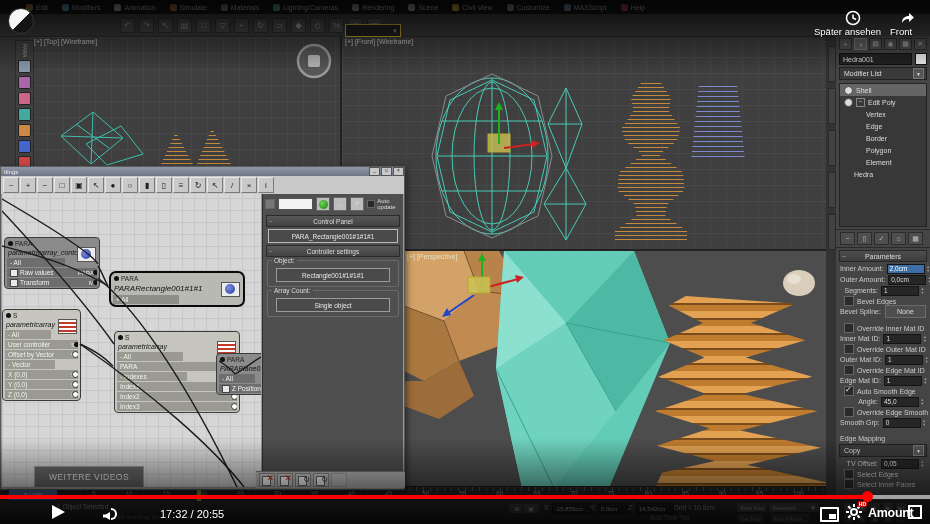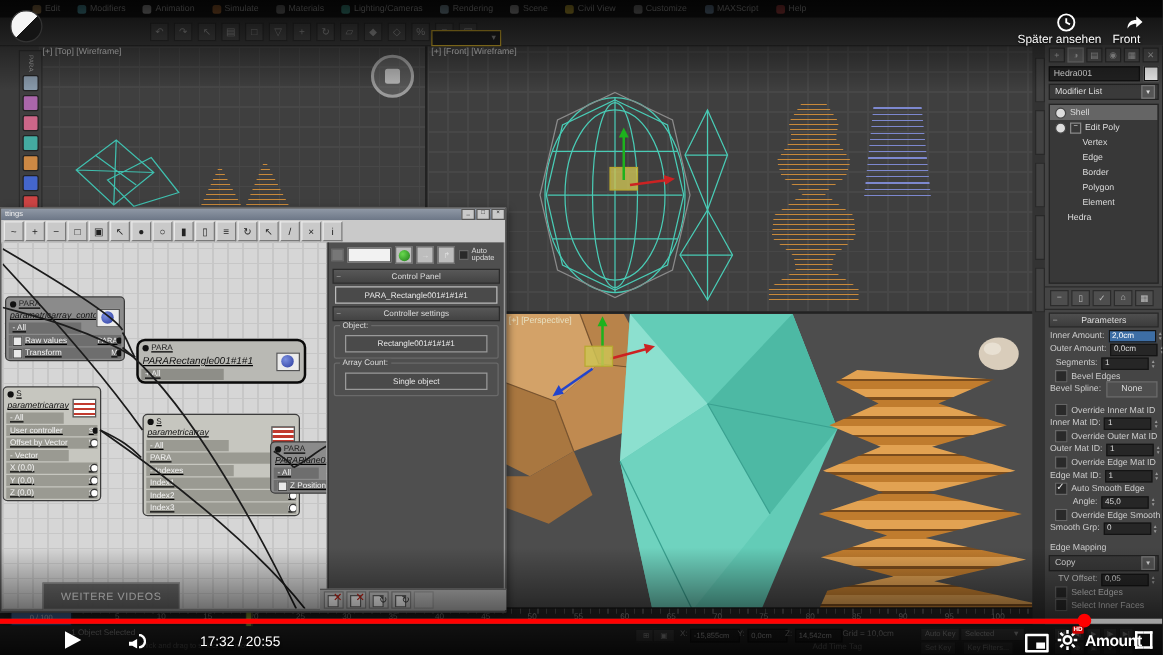--- a/index.html
+++ b/index.html
@@ -100,21 +100,21 @@
           color:#f0f0f0;font-size:6px;padding-left:3px;}
   .wbtn{width:9px;height:7px;background:#c9c9c9;border:1px solid #555;font-size:5px;line-height:5px;
         text-align:center;color:#222;margin-left:1px;}
   #ntools{height:18px;background:#c9c9c9;border-bottom:1px solid #8a8a8a;display:flex;align-items:center;
           gap:1px;padding-left:2px;}
   .tbi{width:14px;height:14px;background:#c9c9c9;border:1px solid;border-color:#e8e8e8 #7a7a7a #7a7a7a #e8e8e8;
        color:#222;font-size:8px;display:flex;align-items:center;justify-content:center;}
   #ncanvas{position:absolute;left:1px;top:27px;width:259px;height:293px;background:#d6d6d6;overflow:hidden;
            background-image:repeating-linear-gradient(0deg,#c7c7c7 0 1px,transparent 1px 12px),
                             repeating-linear-gradient(90deg,#c7c7c7 0 1px,transparent 1px 12px);}
-  .node{position:absolute;border:1px solid #3c3c3c;border-radius:4px;font-size:6.5px;text-decoration:underline;}
+  .node{position:absolute;border:1px solid #3c3c3c;border-radius:4px;font-size:6.5px;}
   .node .ti{font-style:italic;font-size:7px;color:#111;padding:1px 3px;white-space:nowrap;overflow:hidden;}
   .nrow{height:9px;margin:1px 2px;display:flex;align-items:center;gap:2px;padding:0 3px;position:relative;
         color:#f2f2f2;white-space:nowrap;overflow:hidden;}
   .ndark{background:#8b8b8b;}
   .ndark .nrow{background:#6e6e6e;}
   .nlight{background:#c6c6bf;}
   .nlight .nrow{background:#9a9a92;}
   .nsel{border:2px solid #0a0a0a;border-radius:7px;background:#b9b9b4;}
   .nport{display:flex;align-items:center;gap:2px;height:8px;padding:1px 3px;color:#222;}
   .ndot{width:5px;height:5px;border-radius:50%;background:#111;flex:none;}

